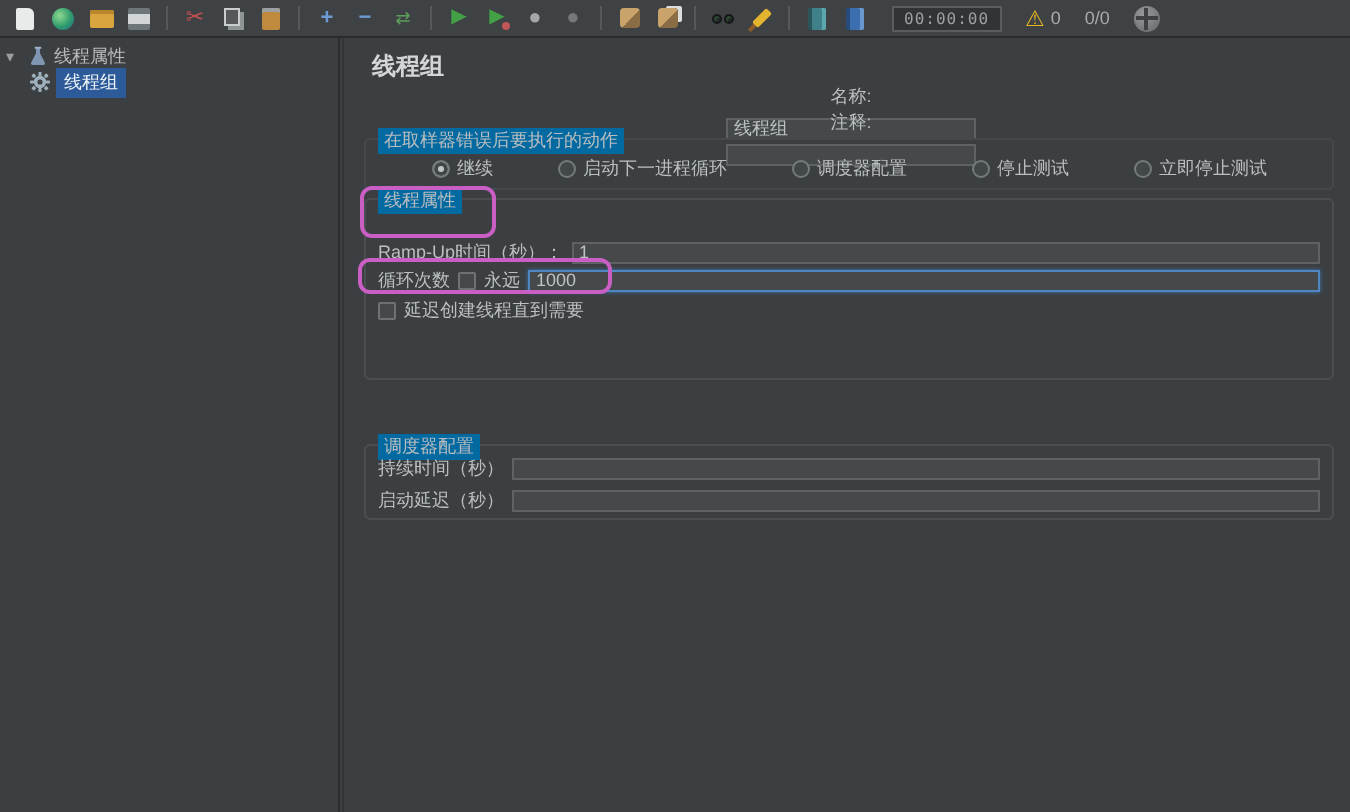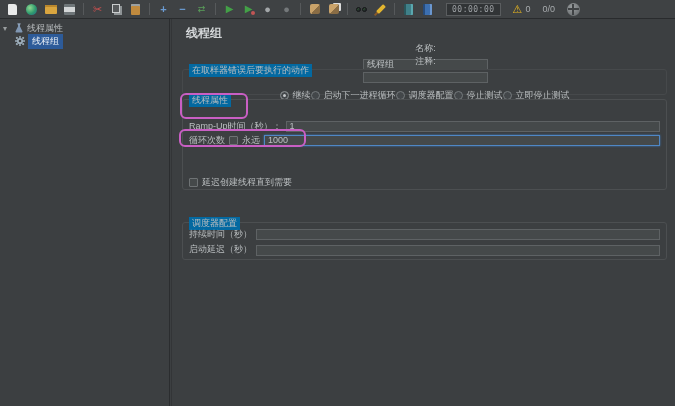--- a/index.html
+++ b/index.html
@@ -87,21 +87,21 @@
   .fs{ position:absolute; left:10px; right:8px; border:1px solid #4c4f51;
     border-radius:3px; }
   .fs-title{ position:absolute; top:-6px; left:6px; background:#0369a1;
     padding:0 3px; color:#b9bdbf; }
   .fs-action{ top:50px; height:26px; border-color:#46494b; }
   .fs-thread{ top:80px; height:91px;text-decoration:underline; }
   .fs-sched{ top:163px; height:38px;margin-top:40px; }
   .fr{ position:absolute; left:6px; right:6px; height:12px;
     display:flex; align-items:center; gap:4px; }
   .radio-row{ position:absolute; left:0; right:0; top:8px; display:flex;
-    justify-content:center; align-items:center; gap:0;margin-top:11px; }
+    justify-content:center; align-items:center; gap:32px; }
   .radio-opt{ display:flex; align-items:center; gap:4px; }
   .radio{ width:9px; height:9px; border-radius:50%; background:#43474a;
     border:1px solid #757a7c; }
   .radio.sel{ background:#c3c7c9; box-shadow:inset 0 0 0 2px #43474a; }
   .cb{ width:9px; height:9px; background:#45494a; border:1px solid #6e7274;
     border-radius:1px; }
   .ann{ position:absolute; border:2px solid #c95fc4; border-radius:6px;
     pointer-events:none; }
   .ann-1{ left:8px; top:74px; width:68px; height:26px; }
   .ann-2{ left:7px; top:110px; width:127px; height:18px; }
@@ -261,33 +261,33 @@
     <div class="fr" style="top:20px;">
       <span class="lbl">Ramp-Up时间（秒）：</span>
       <input class="field" type="text" value="1" style="">
     </div>
     <div class="fr" style="top:34px;">
       <span class="lbl">循环次数</span>
       <span class="cb"></span>
       <span class="lbl">永远</span>
       <input class="field focused" type="text" value="1000" style="">
     </div>
-    <div class="fr" style="top:49px;margin-top:27px;">
+    <div class="fr" style="top:49px;">
       <span class="cb"></span>
       <span class="lbl">延迟创建线程直到需要</span>
     </div>
   </div>
 
   <div class="fs fs-sched">
     <div class="fs-title">调度器配置</div>
     <div class="fr" style="top:5px;">
       <span class="lbl">持续时间（秒）</span>
       <input class="field" type="text" value="" style="">
     </div>
-    <div class="fr" style="top:21px;align-items:flex-end;">
+    <div class="fr" style="top:21px;">
       <span class="lbl">启动延迟（秒）</span>
       <input class="field" type="text" value="" style="">
     </div>
   </div>
 
   <div class="ann ann-1"></div>
   <div class="ann ann-2"></div>
 </div>
 
 </body></html>

